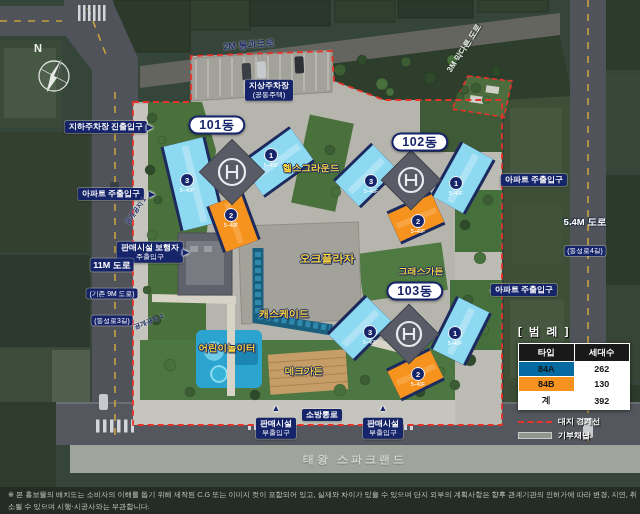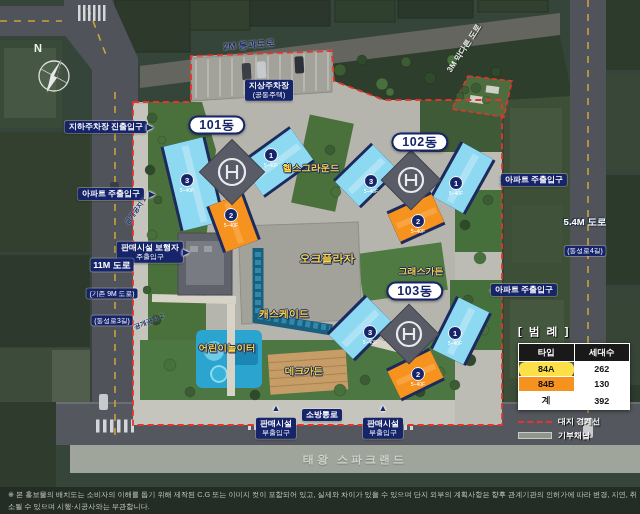--- a/index.html
+++ b/index.html
@@ -397,21 +397,21 @@
 
   <div class="legend">
     <div class="legend-title">[ 범 례 ]</div>
     <table class="legend-table">
       <tbody>
           <tr>
         <th>타입</th>
         <th>세대수</th>
       </tr>
       <tr>
-        <td style="background: #fde047; border-radius: 6px;">84A</td>
+        <td style="background: #0369a1;">84A</td>
         <td>262</td>
       </tr>
       <tr>
         <td style="background: rgb(246, 146, 30);">84B</td>
         <td>130</td>
       </tr>
       <tr>
         <td style="background: rgb(255, 255, 255);">계</td>
         <td>392</td>
       </tr>

